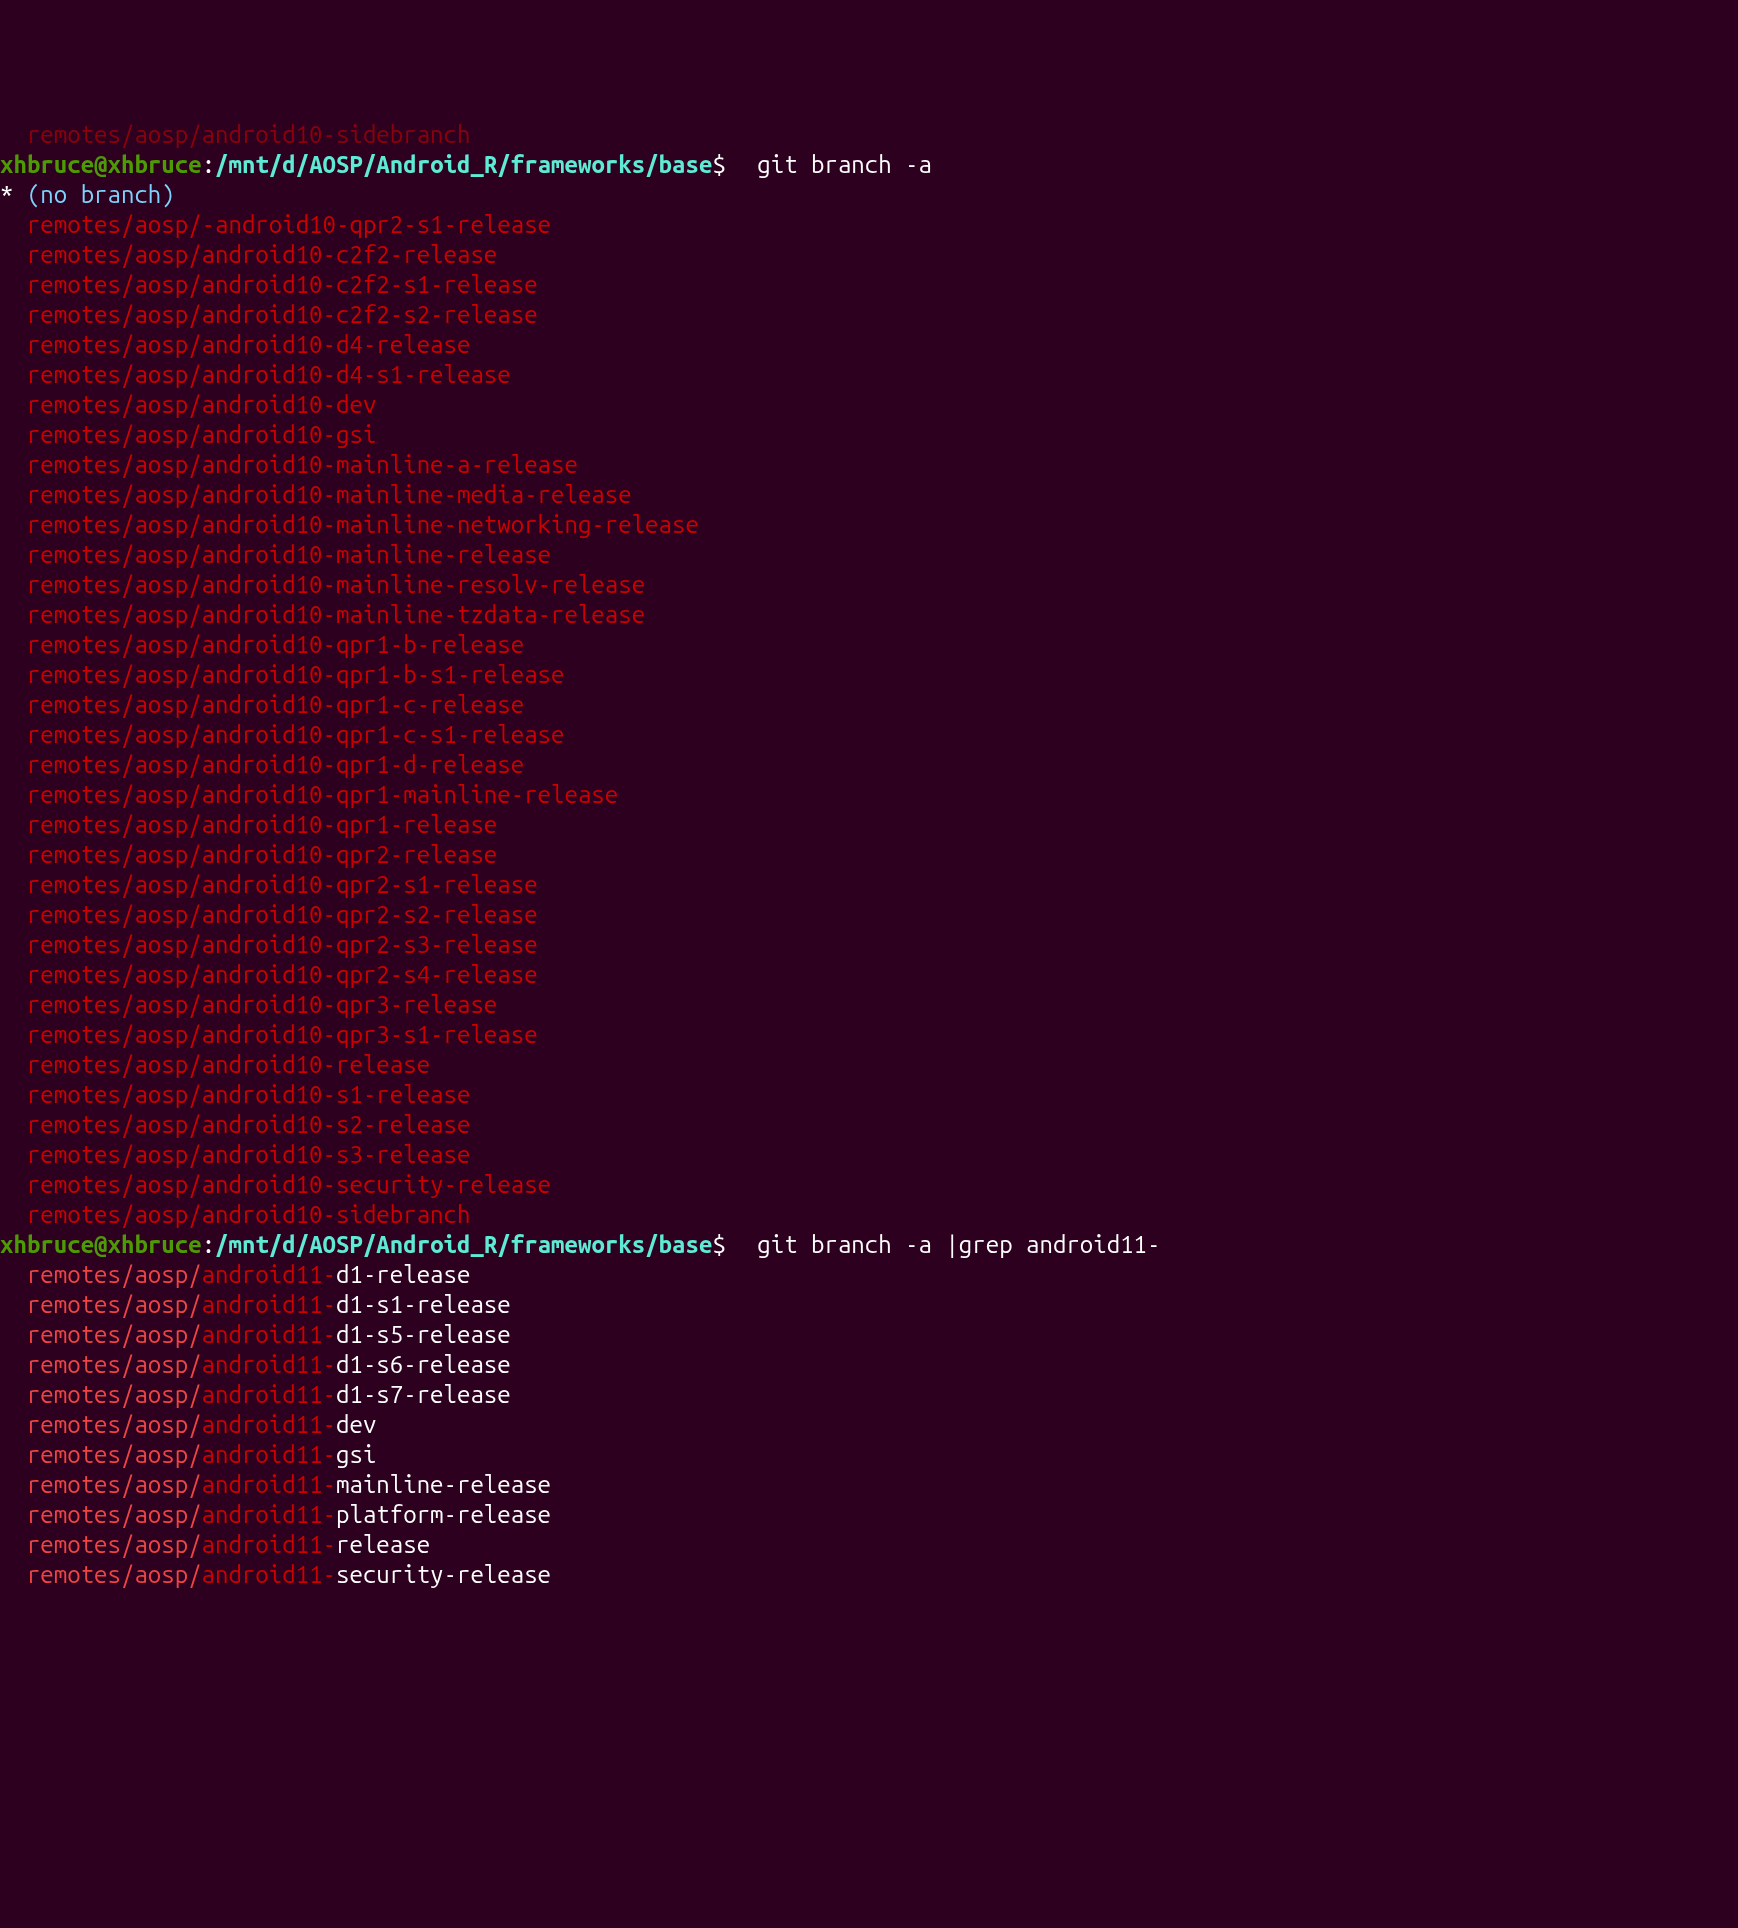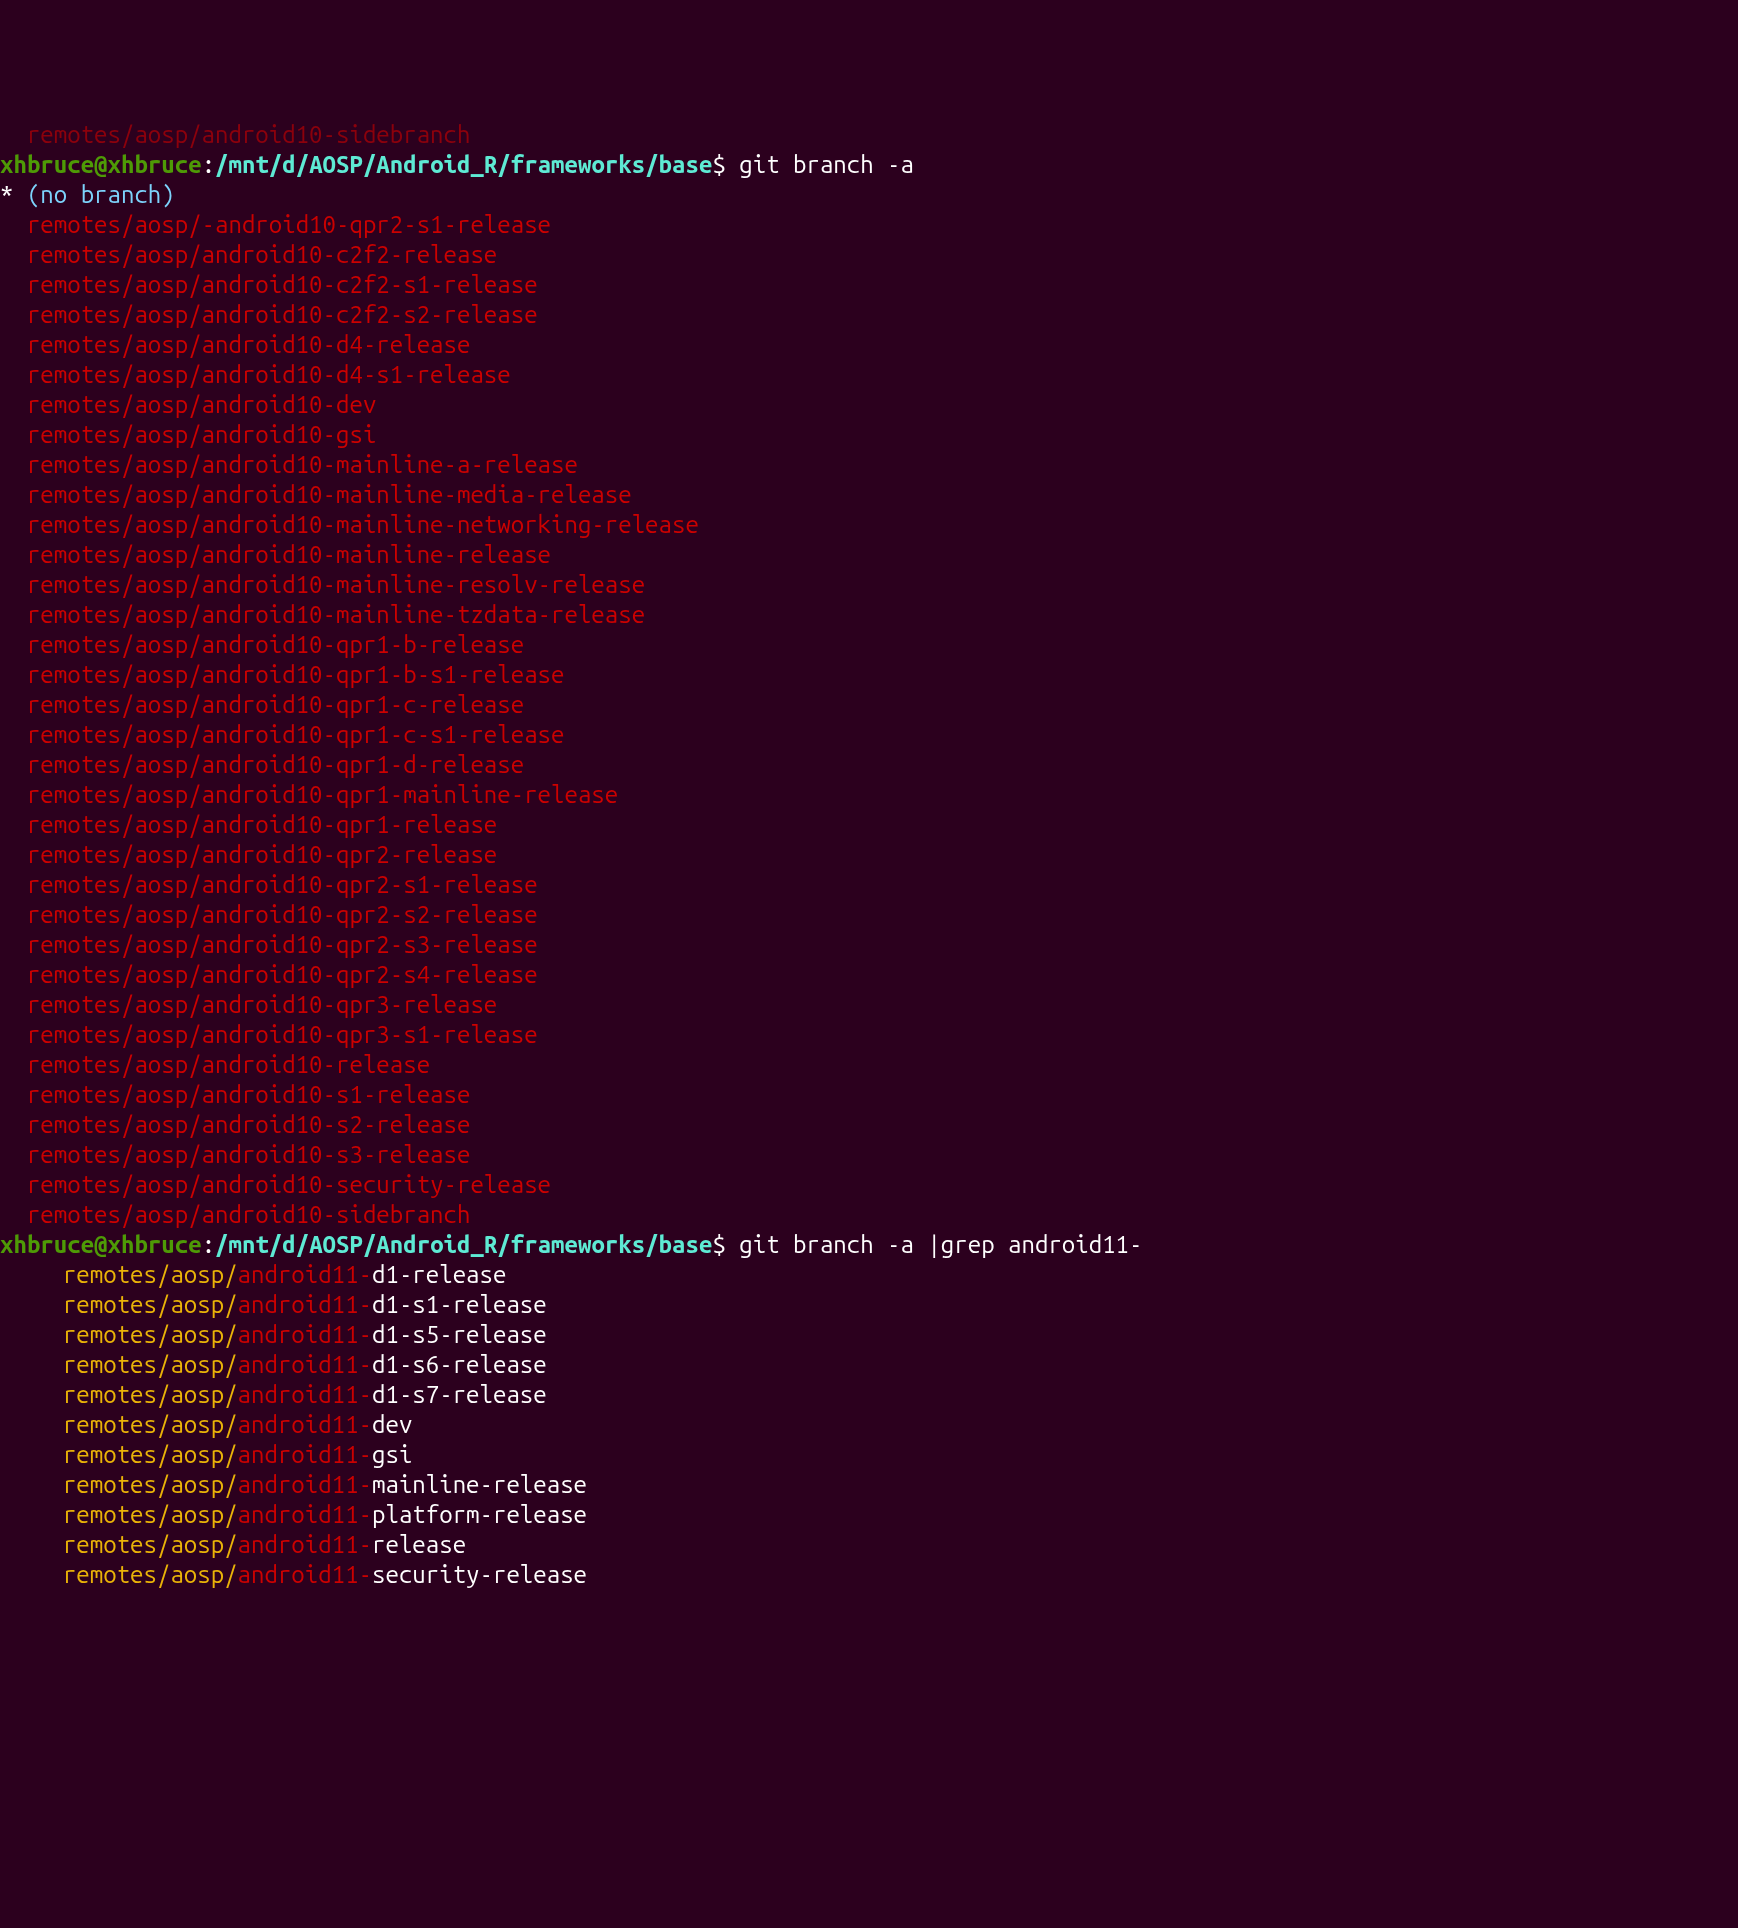--- a/index.html
+++ b/index.html
@@ -13,25 +13,25 @@
     white-space: pre;
     overflow-x: hidden;
   }
   .line { display: block; }
   .user { color: #4e9a06; font-weight: bold; }
   .host { color: #4e9a06; font-weight: bold; }
   .at   { color: #4e9a06; font-weight: bold; }
   .colon { color: #ffffff; }
   .path { color: #5eead4; font-weight: bold; }
   .prompt-dollar { color: #ffffff; }
-  .cmd { color: #ffffff; }
+  .cmd { color: #ffffff; margin-left: 18px; }
   .star { color: #ffffff; }
   .nobranch { color: #7dd3fc; }
   .remote-branch { color: #cc0000; }
-  .grep-pre { color: #eab308; padding-left: 36px; }
+  .grep-pre { color: #ef4444; }
   .grep-match { color: #cc0000; font-weight: normal; }
   .grep-post { color: #ffffff; }
   .cutoff { color: #cc0000; opacity: 0.6; }
 </style>
 </head>
 <body>
 
 
 
 <div id="terminal"><div class="line"><span class="cutoff">  remotes/aosp/android10-sidebranch</span></div><div class="line"><span class="user">xhbruce</span><span class="at">@</span><span class="host">xhbruce</span><span class="colon">:</span><span class="path">/mnt/d/AOSP/Android_R/frameworks/base</span><span class="prompt-dollar">$ </span><span class="cmd">git branch -a</span></div><div class="line"><span class="star">*</span><span class="nobranch"> (no branch)</span></div><div class="line"><span class="remote-branch">  remotes/aosp/-android10-qpr2-s1-release</span></div><div class="line"><span class="remote-branch">  remotes/aosp/android10-c2f2-release</span></div><div class="line"><span class="remote-branch">  remotes/aosp/android10-c2f2-s1-release</span></div><div class="line"><span class="remote-branch">  remotes/aosp/android10-c2f2-s2-release</span></div><div class="line"><span class="remote-branch">  remotes/aosp/android10-d4-release</span></div><div class="line"><span class="remote-branch">  remotes/aosp/android10-d4-s1-release</span></div><div class="line"><span class="remote-branch">  remotes/aosp/android10-dev</span></div><div class="line"><span class="remote-branch">  remotes/aosp/android10-gsi</span></div><div class="line"><span class="remote-branch">  remotes/aosp/android10-mainline-a-release</span></div><div class="line"><span class="remote-branch">  remotes/aosp/android10-mainline-media-release</span></div><div class="line"><span class="remote-branch">  remotes/aosp/android10-mainline-networking-release</span></div><div class="line"><span class="remote-branch">  remotes/aosp/android10-mainline-release</span></div><div class="line"><span class="remote-branch">  remotes/aosp/android10-mainline-resolv-release</span></div><div class="line"><span class="remote-branch">  remotes/aosp/android10-mainline-tzdata-release</span></div><div class="line"><span class="remote-branch">  remotes/aosp/android10-qpr1-b-release</span></div><div class="line"><span class="remote-branch">  remotes/aosp/android10-qpr1-b-s1-release</span></div><div class="line"><span class="remote-branch">  remotes/aosp/android10-qpr1-c-release</span></div><div class="line"><span class="remote-branch">  remotes/aosp/android10-qpr1-c-s1-release</span></div><div class="line"><span class="remote-branch">  remotes/aosp/android10-qpr1-d-release</span></div><div class="line"><span class="remote-branch">  remotes/aosp/android10-qpr1-mainline-release</span></div><div class="line"><span class="remote-branch">  remotes/aosp/android10-qpr1-release</span></div><div class="line"><span class="remote-branch">  remotes/aosp/android10-qpr2-release</span></div><div class="line"><span class="remote-branch">  remotes/aosp/android10-qpr2-s1-release</span></div><div class="line"><span class="remote-branch">  remotes/aosp/android10-qpr2-s2-release</span></div><div class="line"><span class="remote-branch">  remotes/aosp/android10-qpr2-s3-release</span></div><div class="line"><span class="remote-branch">  remotes/aosp/android10-qpr2-s4-release</span></div><div class="line"><span class="remote-branch">  remotes/aosp/android10-qpr3-release</span></div><div class="line"><span class="remote-branch">  remotes/aosp/android10-qpr3-s1-release</span></div><div class="line"><span class="remote-branch">  remotes/aosp/android10-release</span></div><div class="line"><span class="remote-branch">  remotes/aosp/android10-s1-release</span></div><div class="line"><span class="remote-branch">  remotes/aosp/android10-s2-release</span></div><div class="line"><span class="remote-branch">  remotes/aosp/android10-s3-release</span></div><div class="line"><span class="remote-branch">  remotes/aosp/android10-security-release</span></div><div class="line"><span class="remote-branch">  remotes/aosp/android10-sidebranch</span></div><div class="line"><span class="user">xhbruce</span><span class="at">@</span><span class="host">xhbruce</span><span class="colon">:</span><span class="path">/mnt/d/AOSP/Android_R/frameworks/base</span><span class="prompt-dollar">$ </span><span class="cmd">git branch -a |grep android11-</span></div><div class="line"><span class="grep-pre">  remotes/aosp/</span><span class="grep-match">android11-</span><span class="grep-post">d1-release</span></div><div class="line"><span class="grep-pre">  remotes/aosp/</span><span class="grep-match">android11-</span><span class="grep-post">d1-s1-release</span></div><div class="line"><span class="grep-pre">  remotes/aosp/</span><span class="grep-match">android11-</span><span class="grep-post">d1-s5-release</span></div><div class="line"><span class="grep-pre">  remotes/aosp/</span><span class="grep-match">android11-</span><span class="grep-post">d1-s6-release</span></div><div class="line"><span class="grep-pre">  remotes/aosp/</span><span class="grep-match">android11-</span><span class="grep-post">d1-s7-release</span></div><div class="line"><span class="grep-pre">  remotes/aosp/</span><span class="grep-match">android11-</span><span class="grep-post">dev</span></div><div class="line"><span class="grep-pre">  remotes/aosp/</span><span class="grep-match">android11-</span><span class="grep-post">gsi</span></div><div class="line"><span class="grep-pre">  remotes/aosp/</span><span class="grep-match">android11-</span><span class="grep-post">mainline-release</span></div><div class="line"><span class="grep-pre">  remotes/aosp/</span><span class="grep-match">android11-</span><span class="grep-post">platform-release</span></div><div class="line"><span class="grep-pre">  remotes/aosp/</span><span class="grep-match">android11-</span><span class="grep-post">release</span></div><div class="line"><span class="grep-pre">  remotes/aosp/</span><span class="grep-match">android11-</span><span class="grep-post">security-release</span></div></div>

